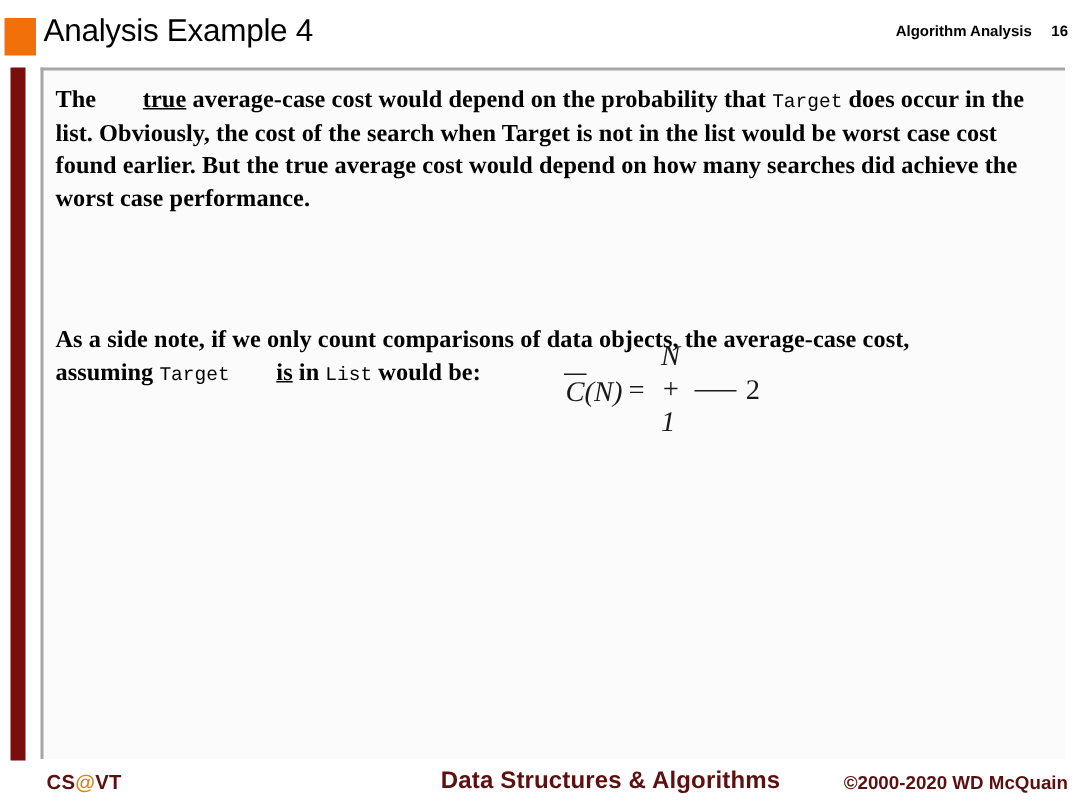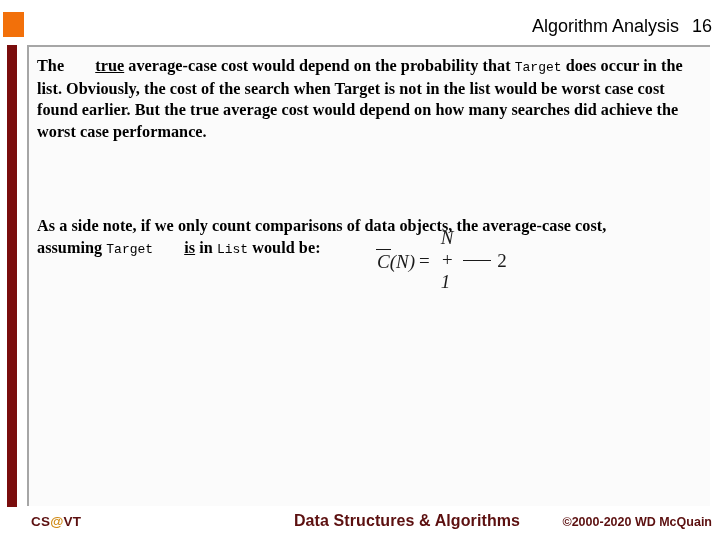--- a/index.html
+++ b/index.html
@@ -34,22 +34,22 @@
     font-size: 21px;
     font-weight: 400;
     color: #000000;
     letter-spacing: -0.2px;
     white-space: nowrap;
   }
   #header-right {
     position: absolute;
     right: 8px; top: 16px;
     font-family: "Liberation Sans", sans-serif;
-    font-size: 18px;
-    font-weight: 400;
+    font-size: 10px;
+    font-weight: 700;
     color: #000000;
     white-space: nowrap;
   }
   #header-subject { margin-right: 13px; }
 
   
   #accent-bar {
     position: absolute;
     left: 7px; top: 45px;
     width: 10px; height: 462px;
@@ -180,20 +180,21 @@
     font-weight: 700;
     color: #5c1010;
     white-space: nowrap;
   }
 </style>
 </head>
 <body>
 
 <div id="slide-header">
   <div id="title-bullet"></div>
+  <div id="page-title">Analysis Example 4</div>
   <div id="header-right">
     <span id="header-subject">Algorithm Analysis</span><span id="header-number">16</span>
   </div>
 </div>
 
 <div id="accent-bar"></div>
 
 <div id="content-frame"></div>
 
 <div class="body-text" id="para-1"><span>The </span><span class="uline">true</span><span> average-case cost would depend on the probability that </span><span class="mono">Target</span><span> does occur in the list.  Obviously, the cost of the search when Target is not in the list would be worst case cost found earlier.  But the true average cost would depend on how many searches did achieve the worst case performance.</span></div>

